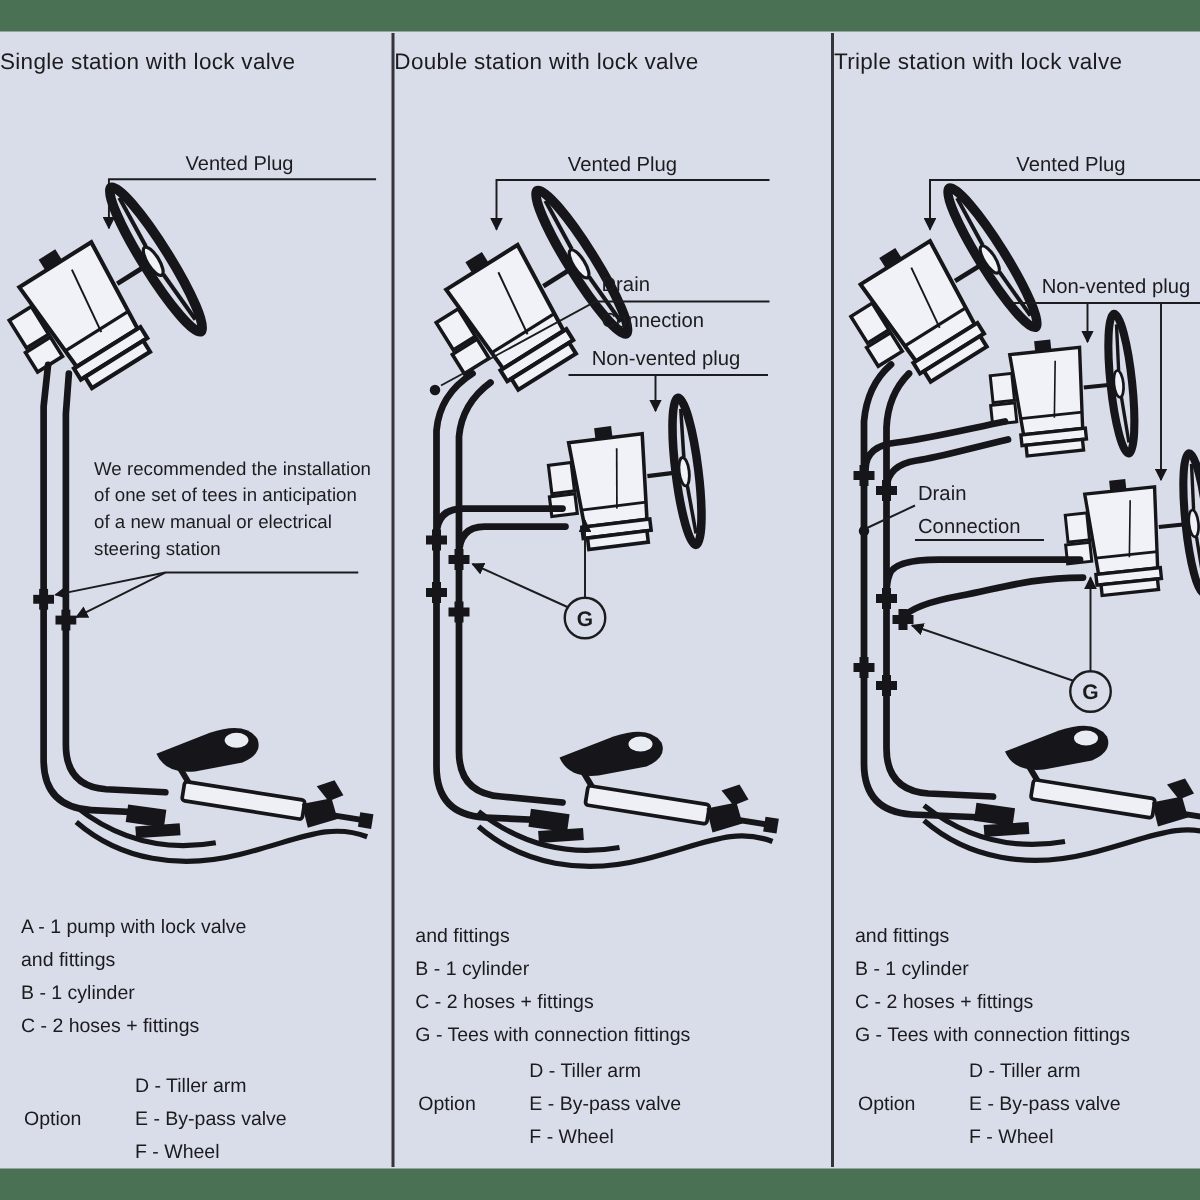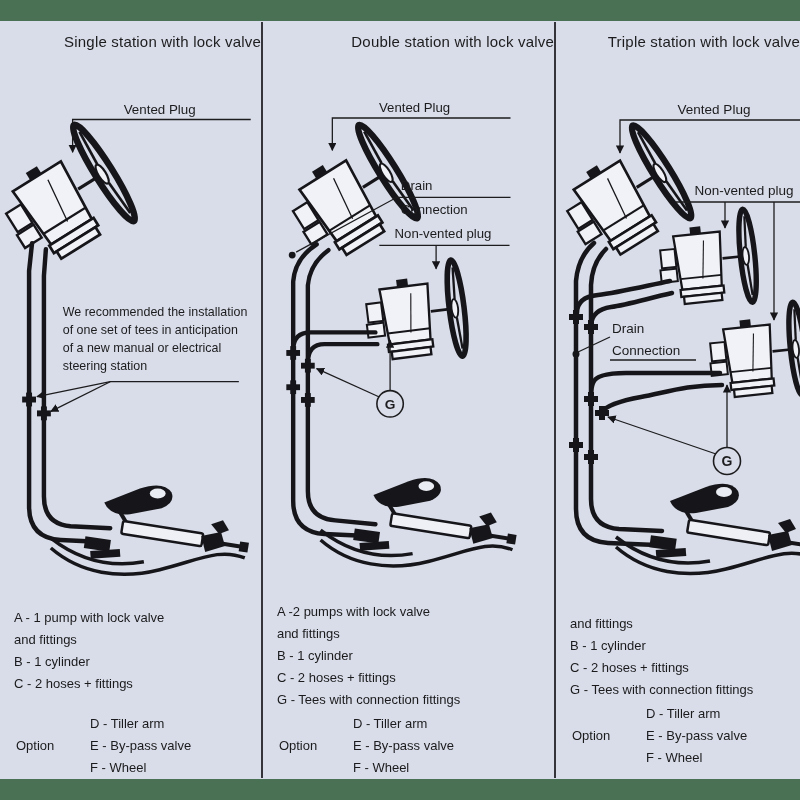--- a/index.html
+++ b/index.html
@@ -7,21 +7,21 @@
         font-family:"Liberation Sans",sans-serif;overflow:hidden}
   .band{position:absolute;left:0;width:800px;height:21px;background:#4a7154}
   .band.top{top:0}
   .band.bottom{bottom:0}
   .columns{position:absolute;top:21px;bottom:21px;left:0;right:0;display:flex}
   .panel{display:flex;flex-direction:column}
   .panel-1{width:261px}
   .panel-2{width:305px}
   .panel-3{width:244px}
   .vdivider{width:2px;background:#34343a;margin:1px 0}
-  .panel-title{height:40px;padding-top:12px;box-sizing:content-box;text-align:right;
+  .panel-title{height:40px;padding-top:12px;box-sizing:content-box;text-align:left;
                font-size:15px;color:#1c1c1e;letter-spacing:.2px}
   svg.diagram{display:block}
   .parts{padding:10px 0 0 14px;font-size:13px;color:#1b1b1d;line-height:22px}
   .pline{white-space:nowrap}
   .option-block{display:flex;align-items:center;margin-top:2px}
   .option-block.gapped{margin-top:18px}
   .option-label{width:60px;padding-left:2px;flex:none}
   .option-lines{padding-left:14px}
   svg text{font-family:"Liberation Sans",sans-serif;fill:#1c1c1e}
   .lbl{font-size:13.5px}
@@ -176,21 +176,20 @@
           <circle class="gcirc" cx="127" cy="339" r="13.5"></circle>
           <text class="gtext" x="127" y="344" text-anchor="middle">G</text>
           <path class="leader" d="M127,325 L127,274" marker-end="url(#arr2)"></path>
           <path class="leader" d="M116,332 L52,303" marker-end="url(#arr2)"></path>
         </g>
 
         <use href="#cyl" transform="translate(156,460)"></use>
       </svg>
 
       <div class="parts">
-        <div class="pline">A -2 pumps with lock valve</div>
         <div class="pline">and fittings</div>
         <div class="pline">B - 1 cylinder</div>
         <div class="pline">C - 2 hoses + fittings</div>
         <div class="pline">G - Tees with connection fittings</div>
         <div class="option-block">
           <div class="option-label">Option</div>
           <div class="option-lines">
             <div class="pline">D - Tiller arm</div>
             <div class="pline">E - By-pass valve</div>
             <div class="pline">F - Wheel</div>

